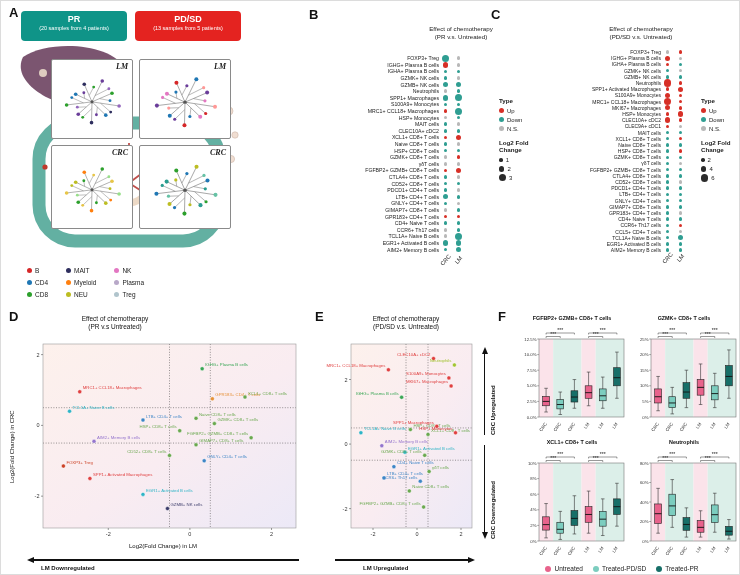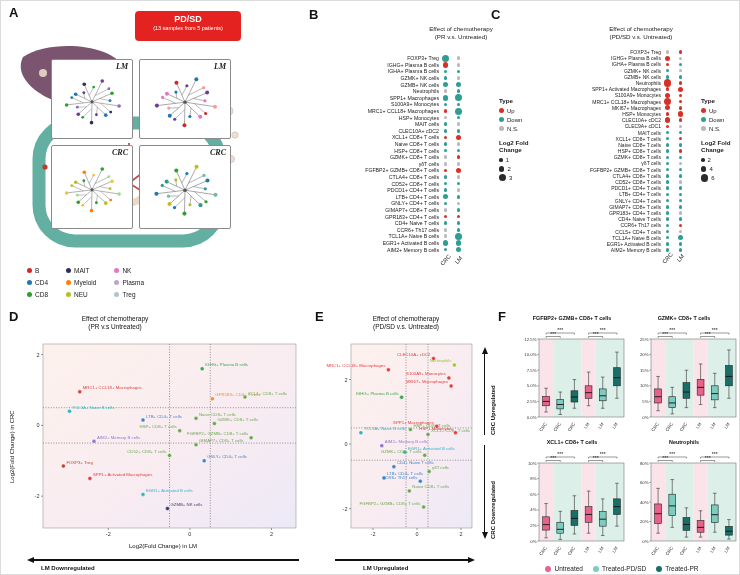--- a/index.html
+++ b/index.html
@@ -65,20 +65,24 @@
 <div class="canvas">
 
   <div class="plabel" style="left:8px;top:4px">A</div>
   <div class="plabel" style="left:308px;top:6px">B</div>
   <div class="plabel" style="left:490px;top:6px">C</div>
   <div class="plabel" style="left:8px;top:308px">D</div>
   <div class="plabel" style="left:314px;top:308px">E</div>
   <div class="plabel" style="left:497px;top:308px">F</div>
 
   <div class="panel" id="panelA" style="left:6px;top:4px;width:240px;height:300px">
+    <div class="hdr" id="hdrPR" style="left: 14px; top: 6px; width: 106px; height: 30px; background: rgb(15, 148, 136);">
+      <div class="t">PR</div>
+      <div class="s">(20 samples from 4 patients)</div>
+    </div>
     <div class="hdr" id="hdrPD" style="left: 128px; top: 6px; width: 106px; height: 30px; background: rgb(228, 35, 32);">
       <div class="t">PD/SD</div>
       <div class="s">(13 samples from 5 patients)</div>
     </div>
     <svg class="anatomy" width="236" height="208" viewBox="0 0 236 208">
       <path d="M14,10 C40,-8 104,-4 116,22 C124,42 104,62 72,60 C40,58 2,34 14,10 Z" fill="#7b5570"></path>
       <circle cx="34" cy="26" r="4" fill="#e9d9c9" opacity="0.9"></circle>
       <circle cx="58" cy="40" r="3" fill="#e9d9c9" opacity="0.9"></circle>
       <path d="M148,20 C174,6 206,16 206,38 C206,58 178,66 160,54 C144,44 136,28 148,20 Z" fill="#e5bcc6"></path>
       <circle cx="220" cy="64" r="4" fill="#f0ded2" stroke="#ccb5a8" stroke-width="0.6"></circle>

